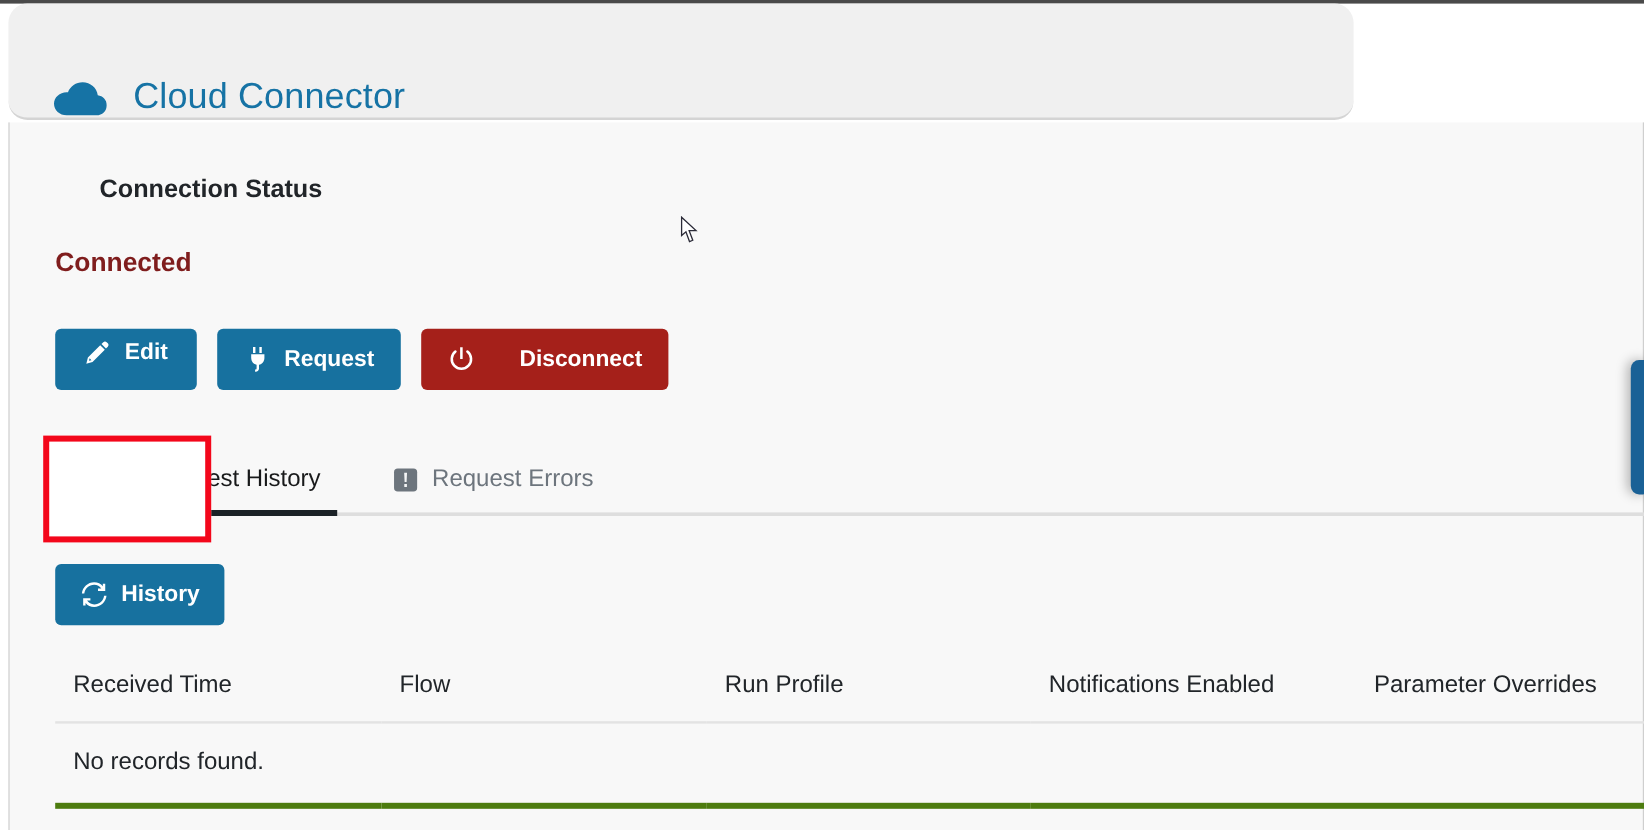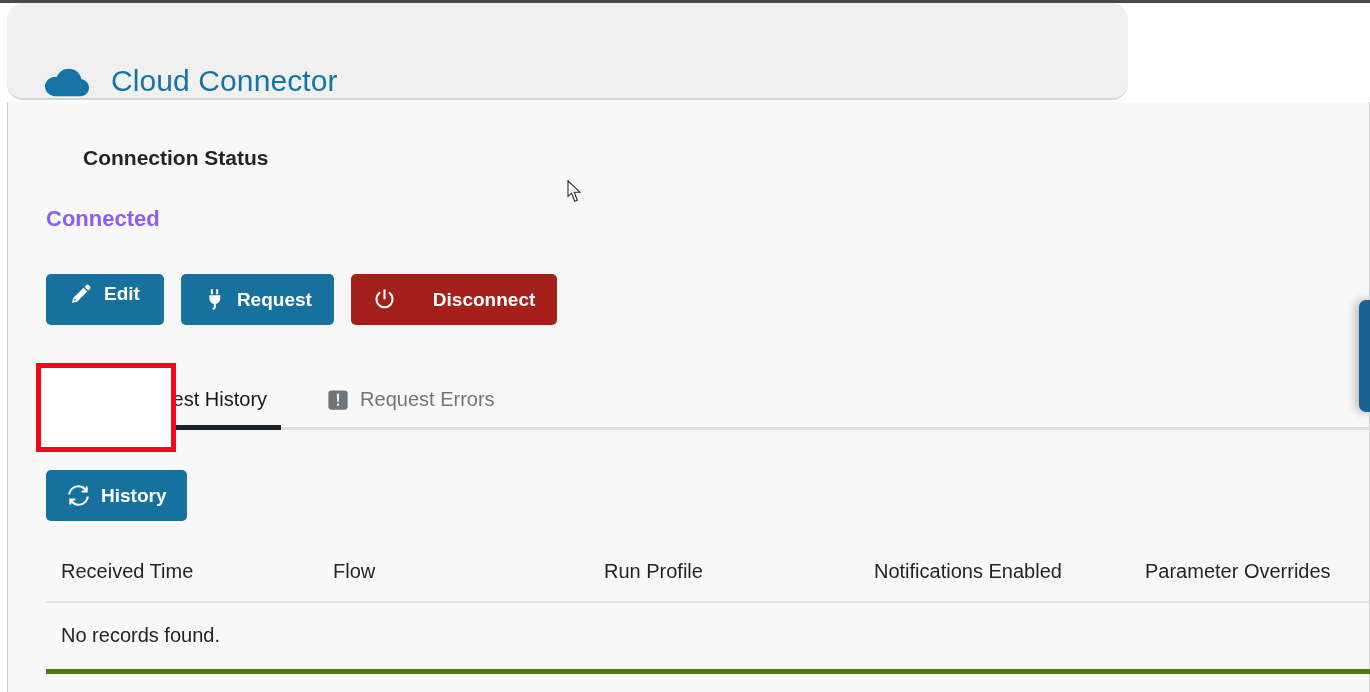--- a/index.html
+++ b/index.html
@@ -82,21 +82,21 @@
     white-space: nowrap;
     margin-left: 37px;
   }
 
   .status-value {
     position: absolute;
     left: 38px;
     top: 104px;
     font-size: 22px;
     font-weight: bold;
-    color: #8b5cf6;
+    color: #7f1d1d;
     white-space: nowrap;
   }
 
   
   .action-row {
     position: absolute;
     left: 38px;
     top: 172px;
     display: flex;
     align-items: center;

